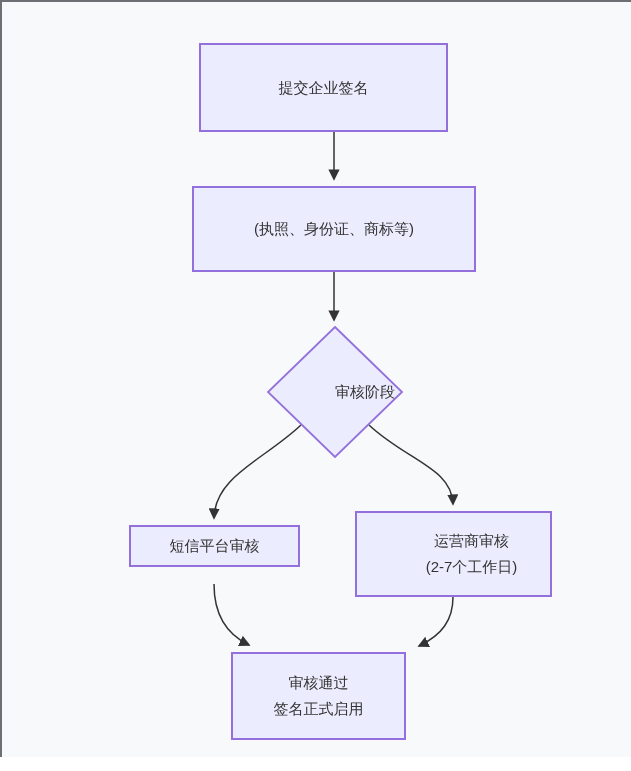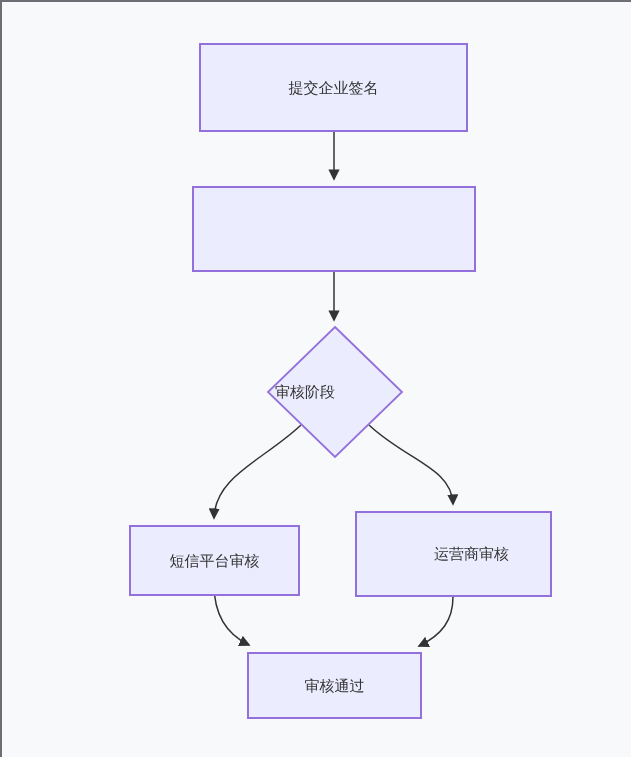--- a/index.html
+++ b/index.html
@@ -32,30 +32,30 @@
     border: 2px solid #9370db;
     display: flex;
     flex-direction: column;
     align-items: center;
     justify-content: center;
     color: #333333;
     font-size: 15px;
     line-height: 26px;
     text-align: center;
   }
-  .n1 { left: 197px; top: 41px;  width: 269px; height: 89px; }
+  .n1 { left: 197px; top: 41px;  width: 249px; height: 89px; }
   .n2 { left: 190px; top: 184px; width: 284px; height: 86px; }
-  .n3 { left: 127px; top: 523px; width: 171px; height: 71px; }
+  .n3 { left: 127px; top: 523px; width: 171px; height: 42px; }
   .n4 { left: 353px; top: 509px; width: 197px; height: 86px; padding-left: 36px; }
-  .n5 { left: 245px; top: 650px; width: 175px; height: 67px; }
+  .n5 { left: 229px; top: 650px; width: 175px; height: 88px; }
   .diamond-label {
     position: absolute;
     left: 273px; top: 377px;
     width: 120px;
-    text-align: left;
+    text-align: right;
     color: #333333;
     font-size: 15px;
     line-height: 26px;
   }
   .watermark {
     position: absolute;
     right: 5px;
     bottom: 7px;
     text-align: right;
     font-weight: bold;
@@ -95,30 +95,33 @@
       <path d="M 451 595 C 451 618, 440 633, 417 644" fill="none" stroke="#333333" stroke-width="1.5" marker-end="url(#arrow)"></path>
 
       <polygon points="333,325 400,390 333,455 266,390" fill="#ececff" stroke="#9370db" stroke-width="1.8"></polygon>
     </svg>
 
     <div class="node n1">
       <span>提交企业签名</span>
     </div>
 
     <div class="node n2">
+      <span>(执照、身份证、商标等)</span>
     </div>
 
     <div class="diamond-label">审核阶段</div>
 
     <div class="node n3">
       <span>短信平台审核</span>
     </div>
 
     <div class="node n4">
       <span>运营商审核</span>
+      <span>(2-7个工作日)</span>
     </div>
 
     <div class="node n5">
       <span>审核通过</span>
+      <span>签名正式启用</span>
     </div>
   </div>
 
 </div>
 
 </body></html>

